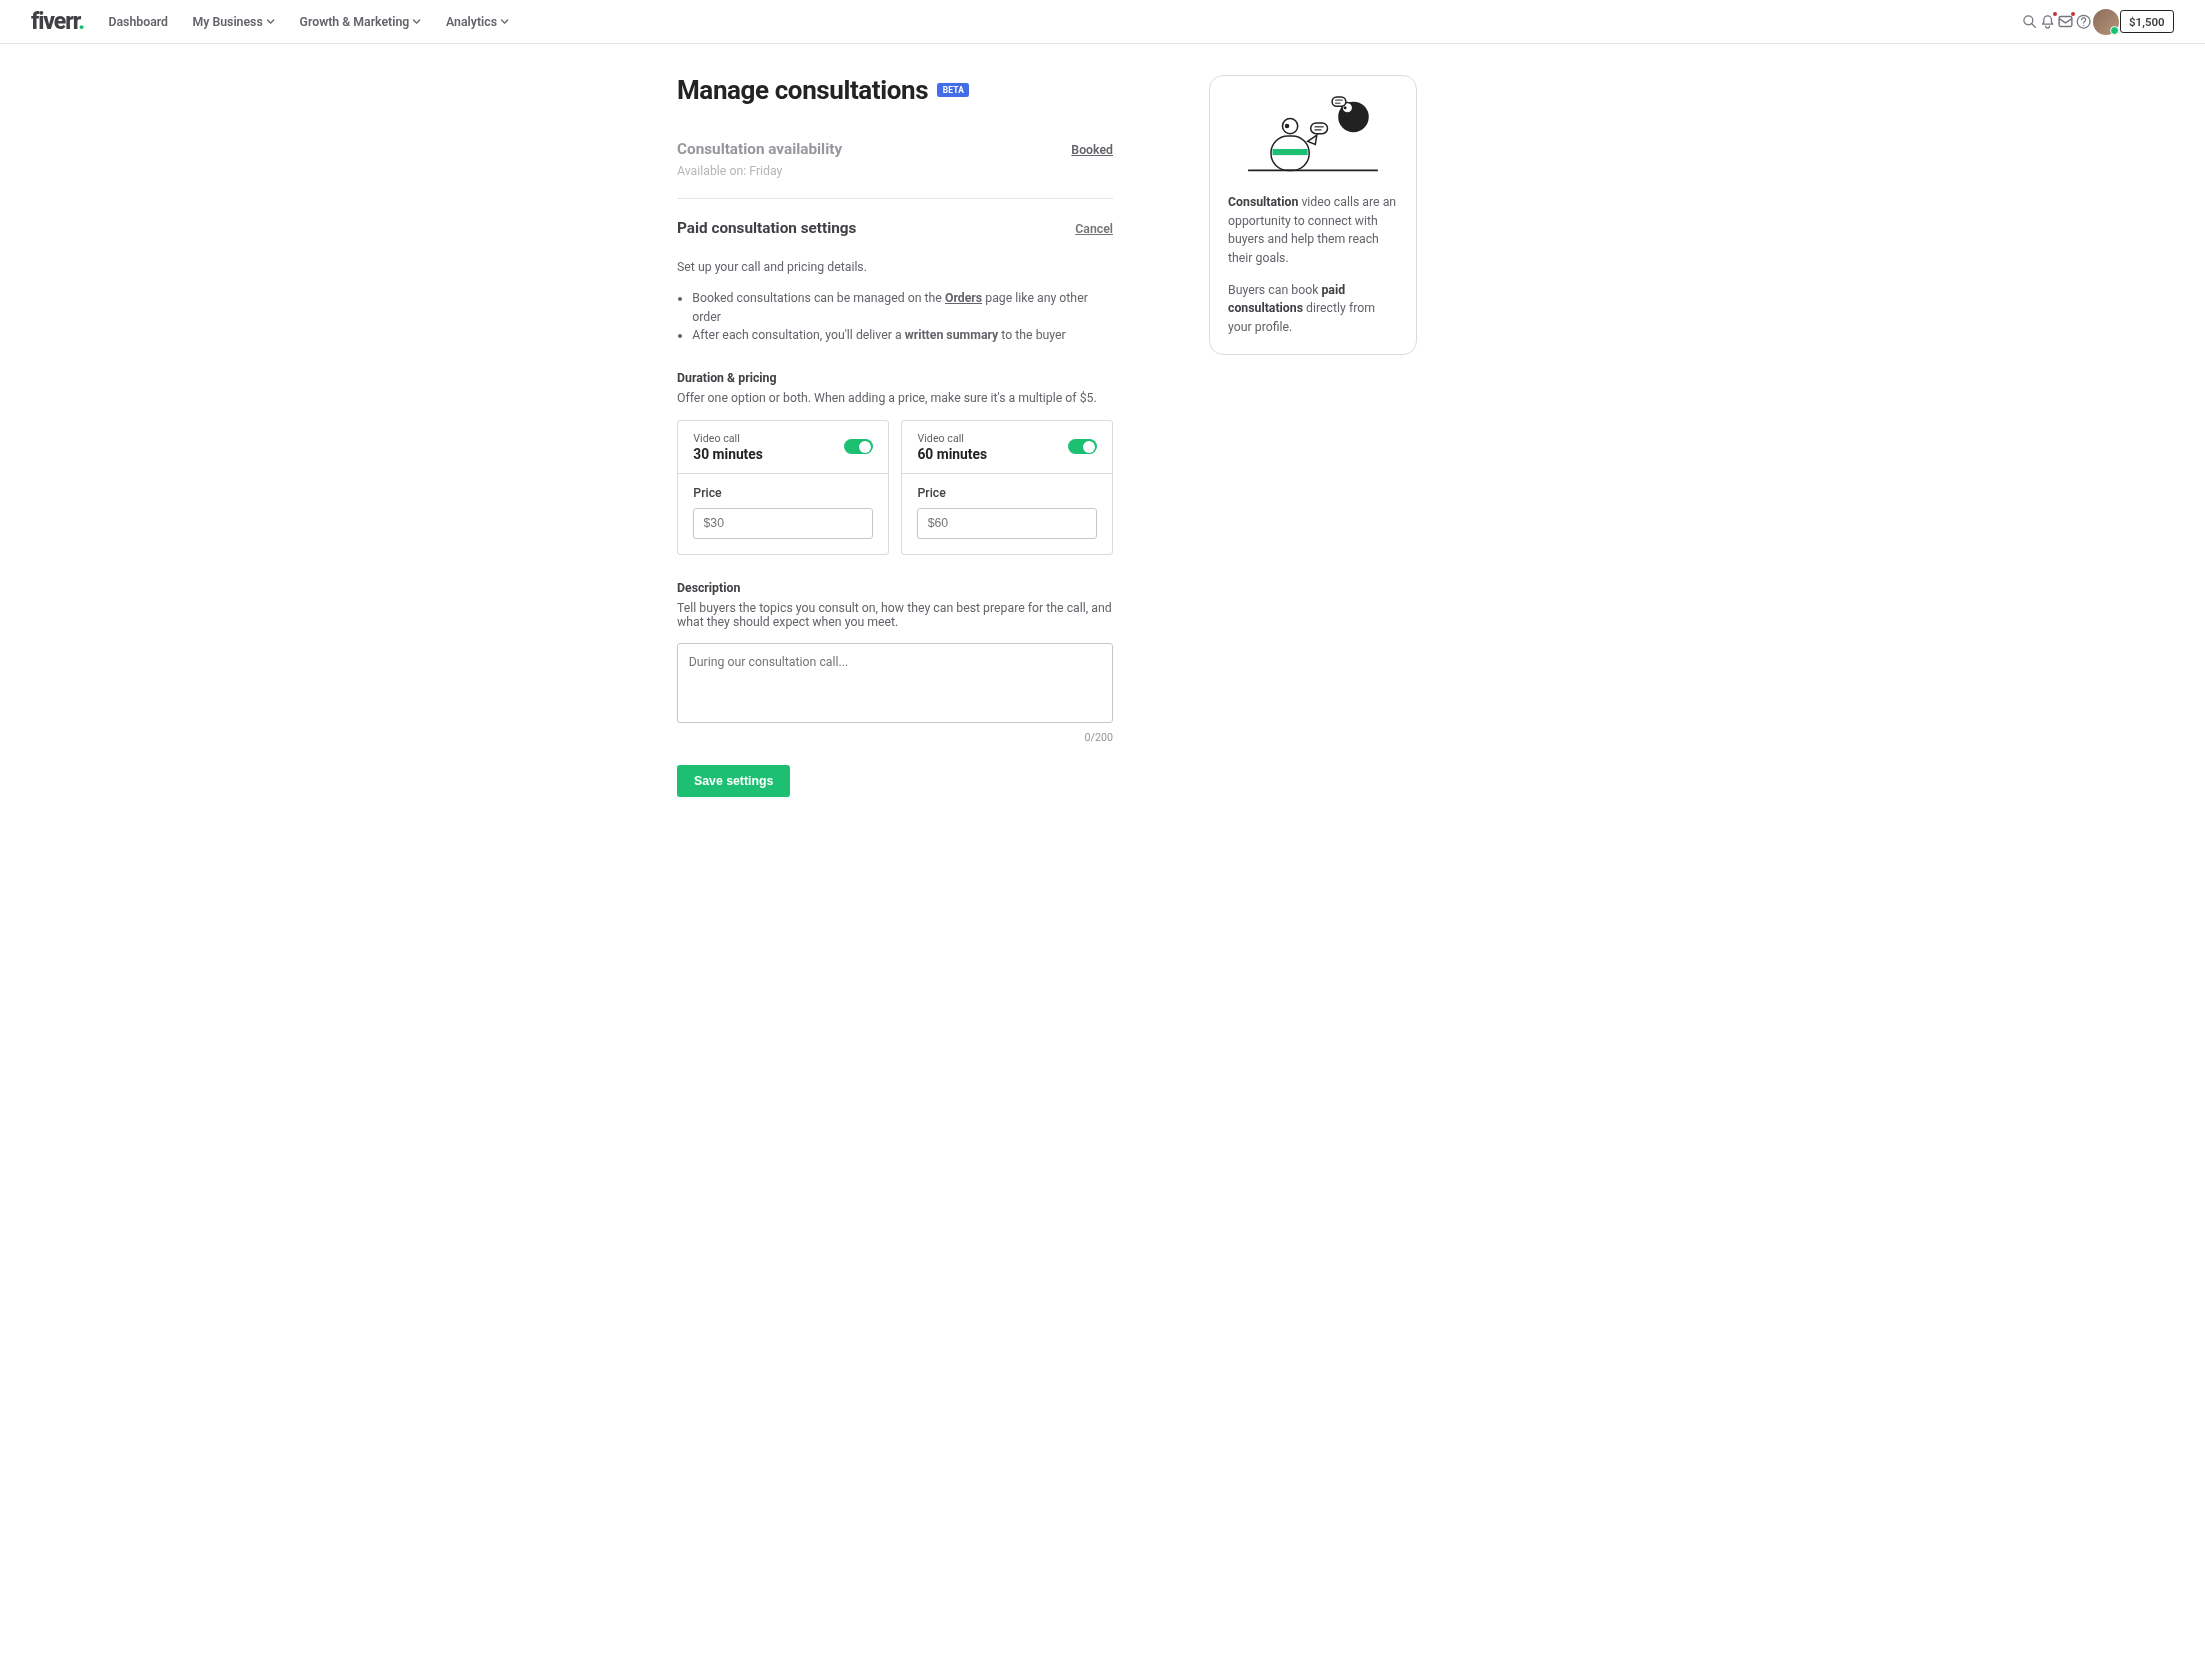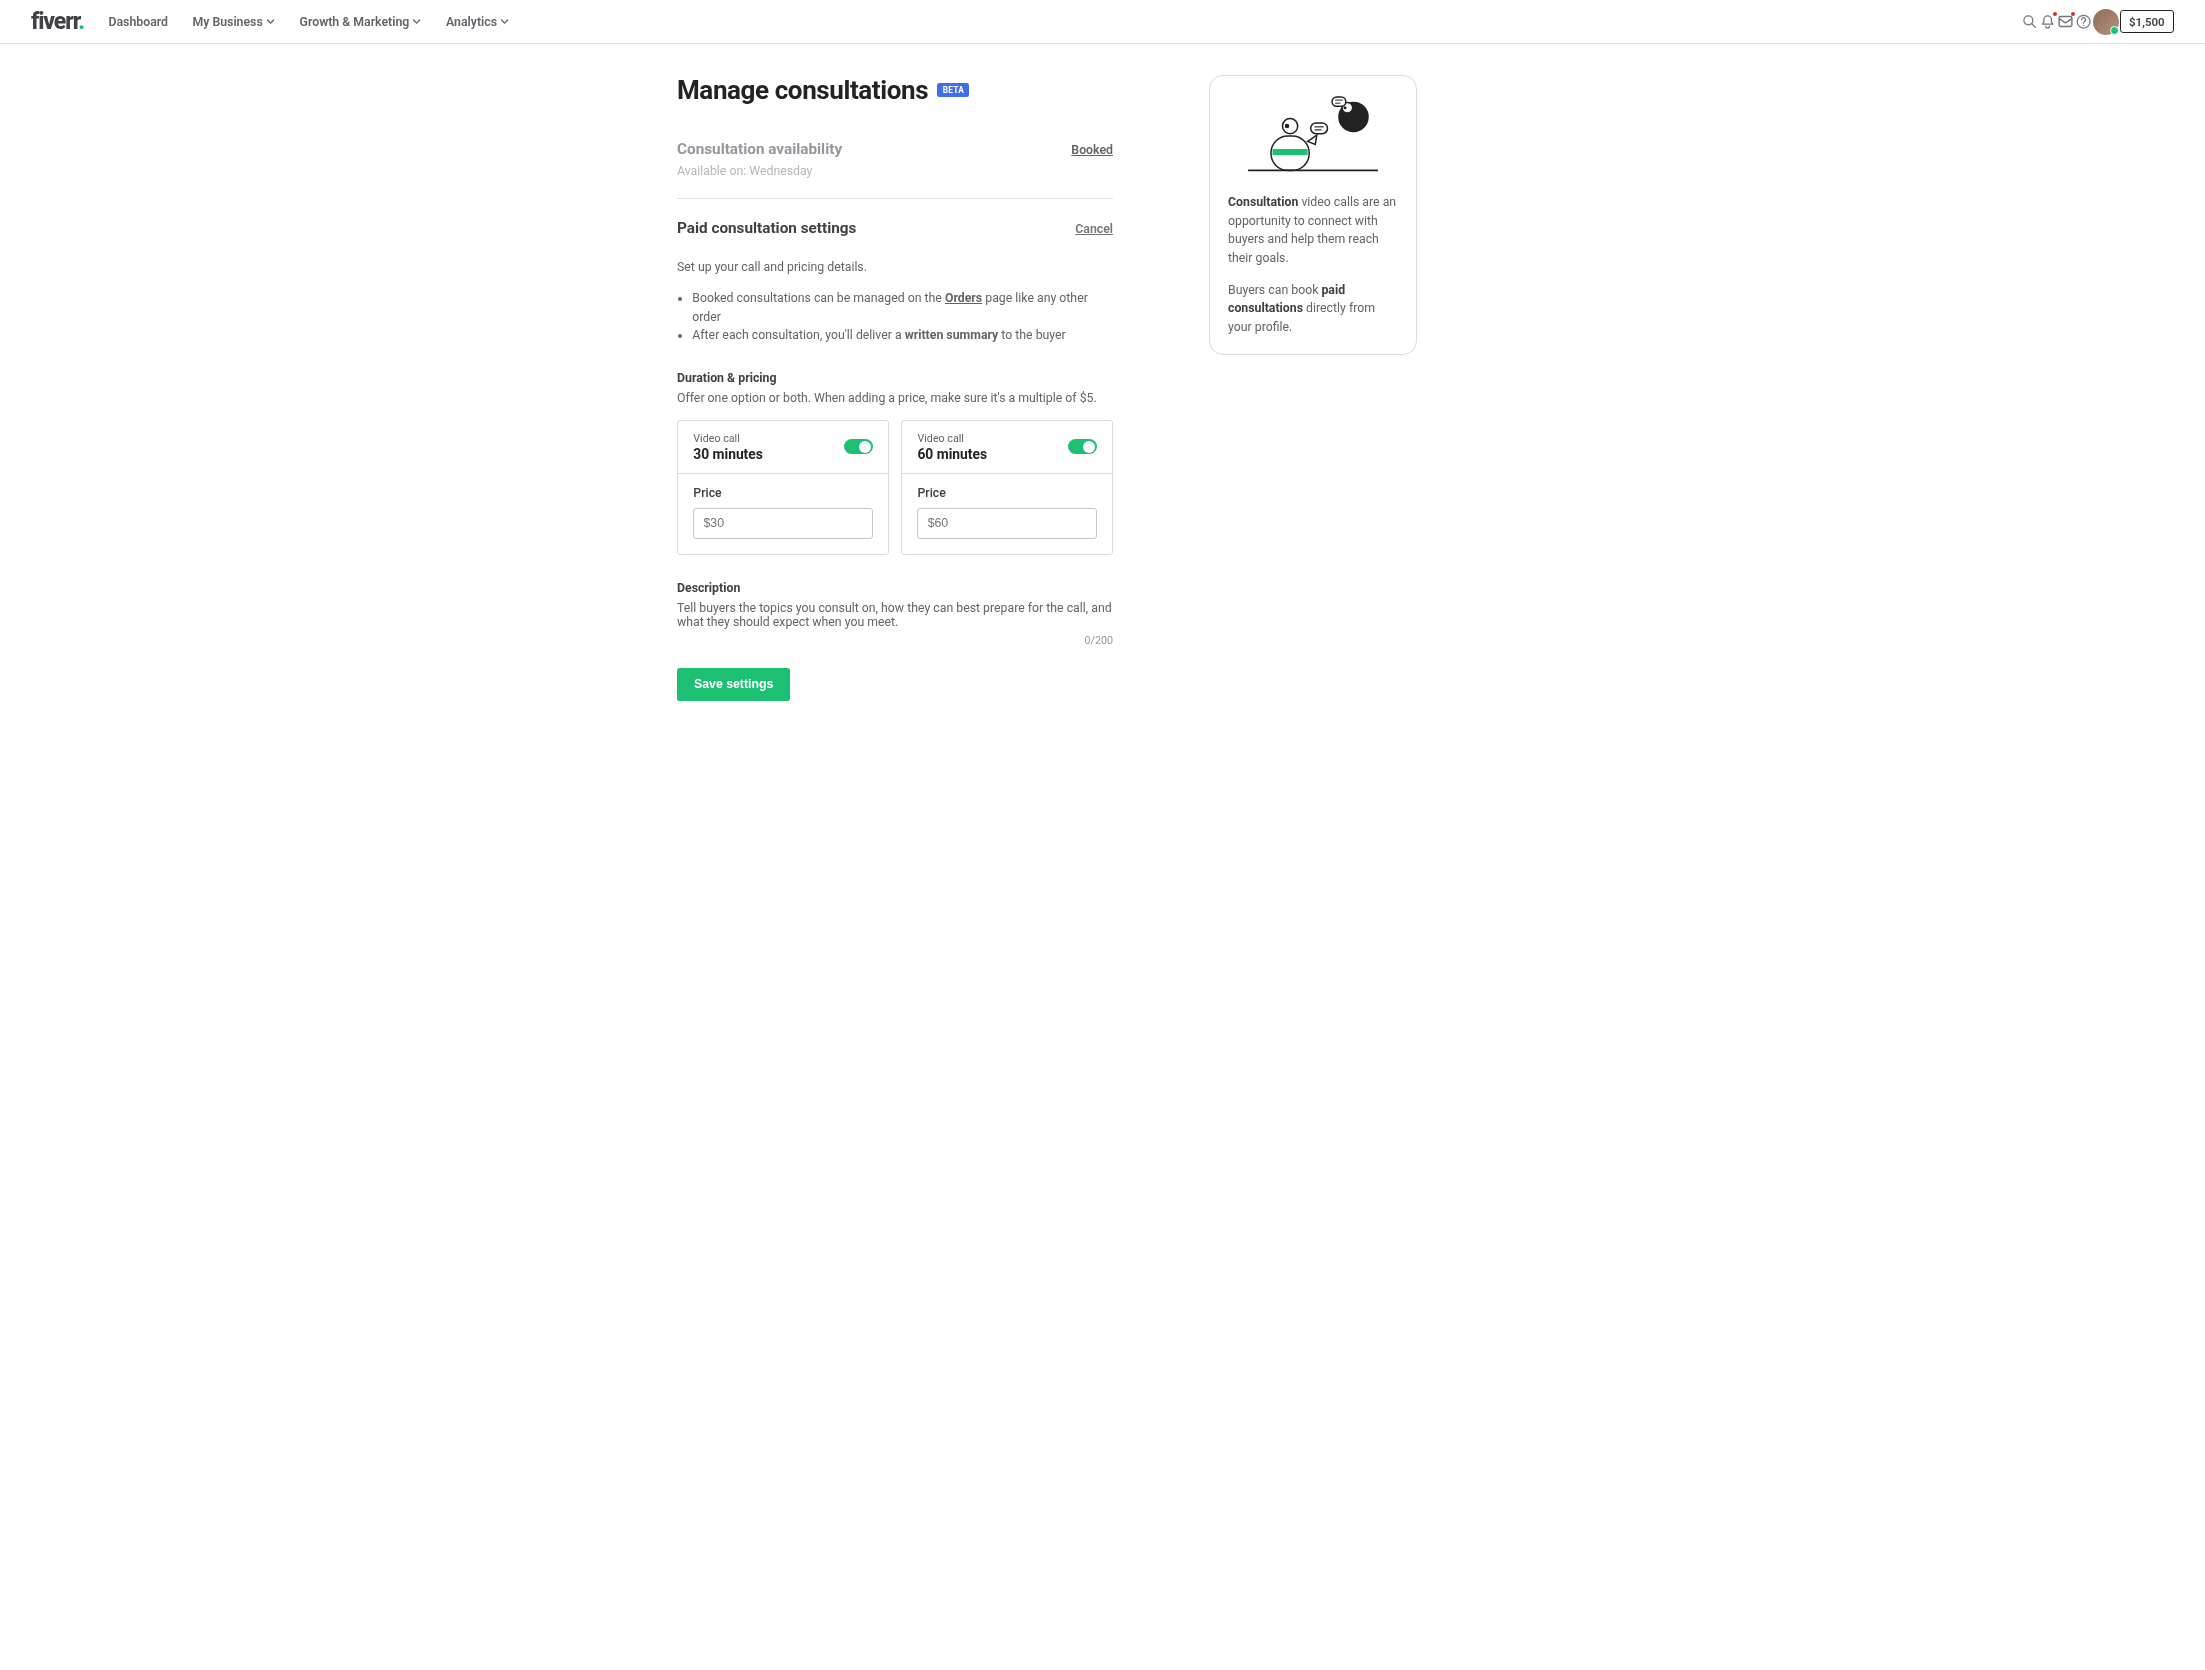--- a/index.html
+++ b/index.html
@@ -137,21 +137,21 @@
   <div class="main">
     <div class="title-row">
       <h1>Manage consultations</h1>
       <span class="beta">BETA</span>
     </div>
 
     <div class="sec-row">
       <span class="sec-heading">Consultation availability</span>
       <span class="link-action">Booked</span>
     </div>
-    <div class="sub">Available on: Wednesday</div>
+    <div class="sub">Available on: Friday</div>
 
     <div class="divider"></div>
 
     <div class="sec-row">
       <span class="sec-heading dark">Paid consultation settings</span>
       <span class="link-action dark">Cancel</span>
     </div>
 
     <p class="intro" style="margin-top:23px">Set up your call and pricing details.</p>
 
@@ -187,20 +187,21 @@
         </div>
         <div class="card-body">
           <label class="field-label">Price</label>
           <input class="price-input" placeholder="$60" style="">
         </div>
       </div>
     </div>
 
     <h3 class="sub-heading">Description</h3>
     <p class="hint">Tell buyers the topics you consult on, how they can best prepare for the call, and what they should expect when you meet.</p>
+    <textarea class="textarea" placeholder="During our consultation call..." style=""></textarea>
     <div class="counter">0/200</div>
 
     <button class="save-btn">Save settings</button>
   </div>
 
   <aside class="side">
     <div class="side-card">
       <div class="illus">
         <svg width="130" height="84" viewBox="0 0 170 110">
           <line x1="0" y1="100" x2="170" y2="100" stroke="#222" stroke-width="2"></line>

